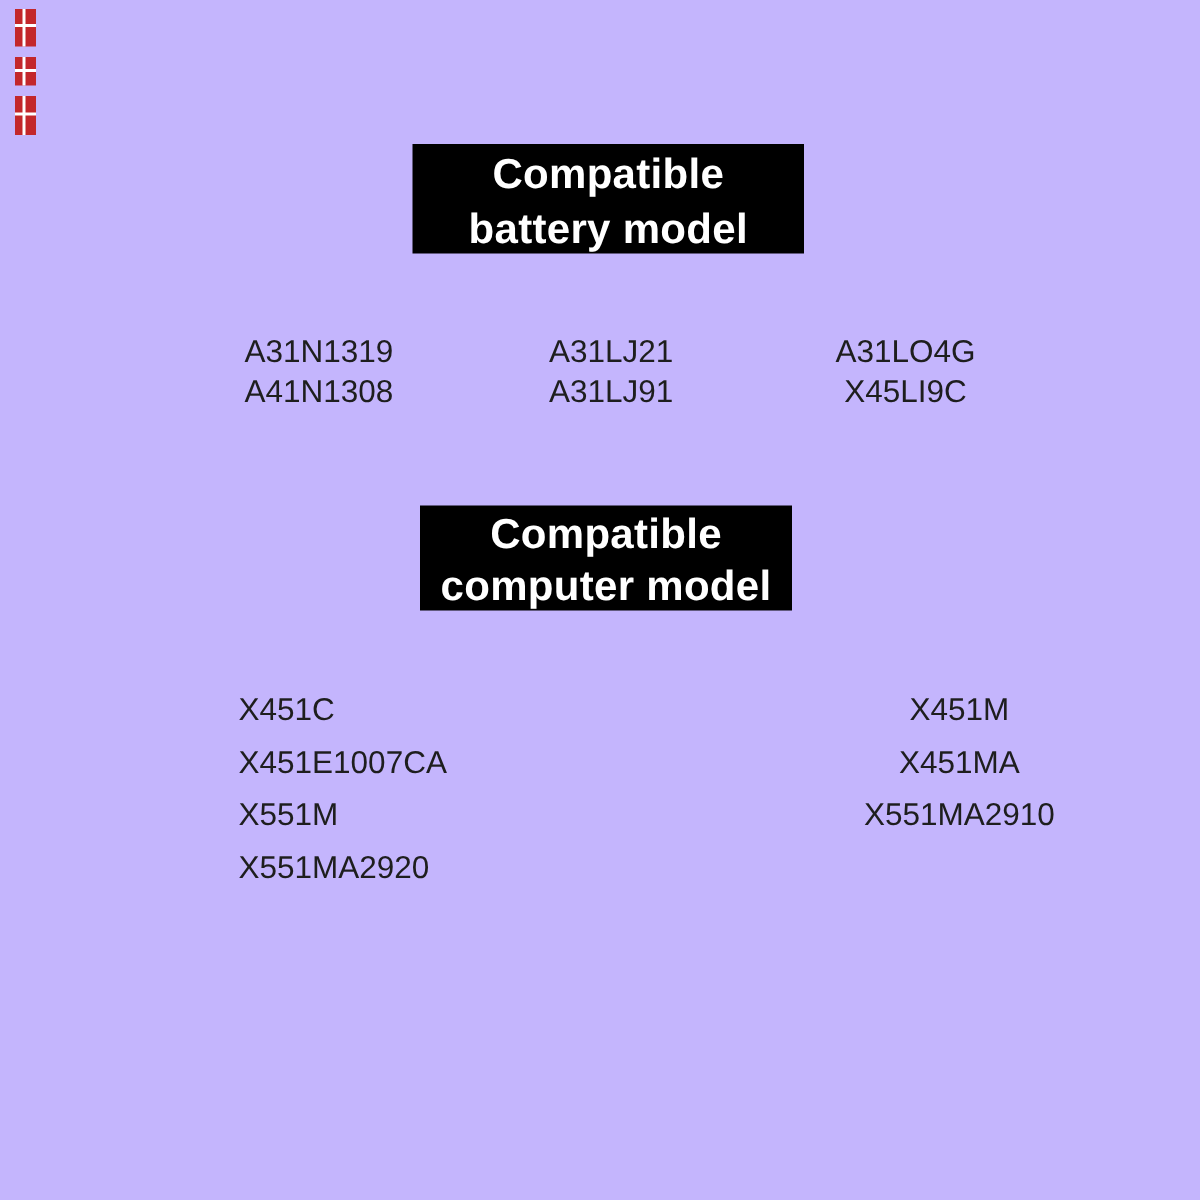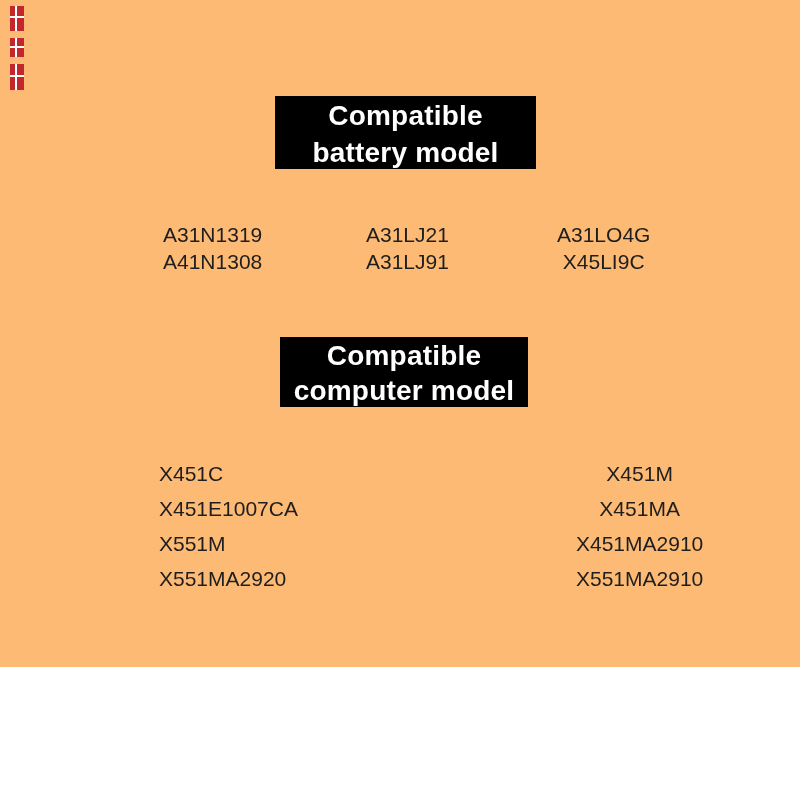--- a/index.html
+++ b/index.html
@@ -1,20 +1,20 @@
 <!DOCTYPE html>
 <html><head>
 <meta charset="utf-8">
 <style>
   html, body { margin: 0; padding: 0; background: #ffffff; }
   .canvas {
     position: relative;
     width: 800px;
-    height: 667px;
-    background: #fdba74;
+    height: 800px;
+    background: #c4b5fd;
     font-family: "Liberation Sans", "DejaVu Sans", sans-serif;
     overflow: hidden;
   }
 
   
   .corner-marks { position: absolute; left: 10px; top: 6px; width: 16px; }
   .corner-mark {
     width: 14px;
     margin-bottom: 7px;
     background-color: #c3272b;
@@ -98,17 +98,16 @@
 
   <div class="computer-col c1">
     <div class="model">X451C</div>
     <div class="model">X451E1007CA</div>
     <div class="model">X551M</div>
     <div class="model">X551MA2920</div>
   </div>
   <div class="computer-col c3">
     <div class="model">X451M</div>
     <div class="model">X451MA</div>
-    <div class="model">X451MA2910</div>
     <div class="model">X551MA2910</div>
   </div>
 
 </div>
 
 </body></html>

